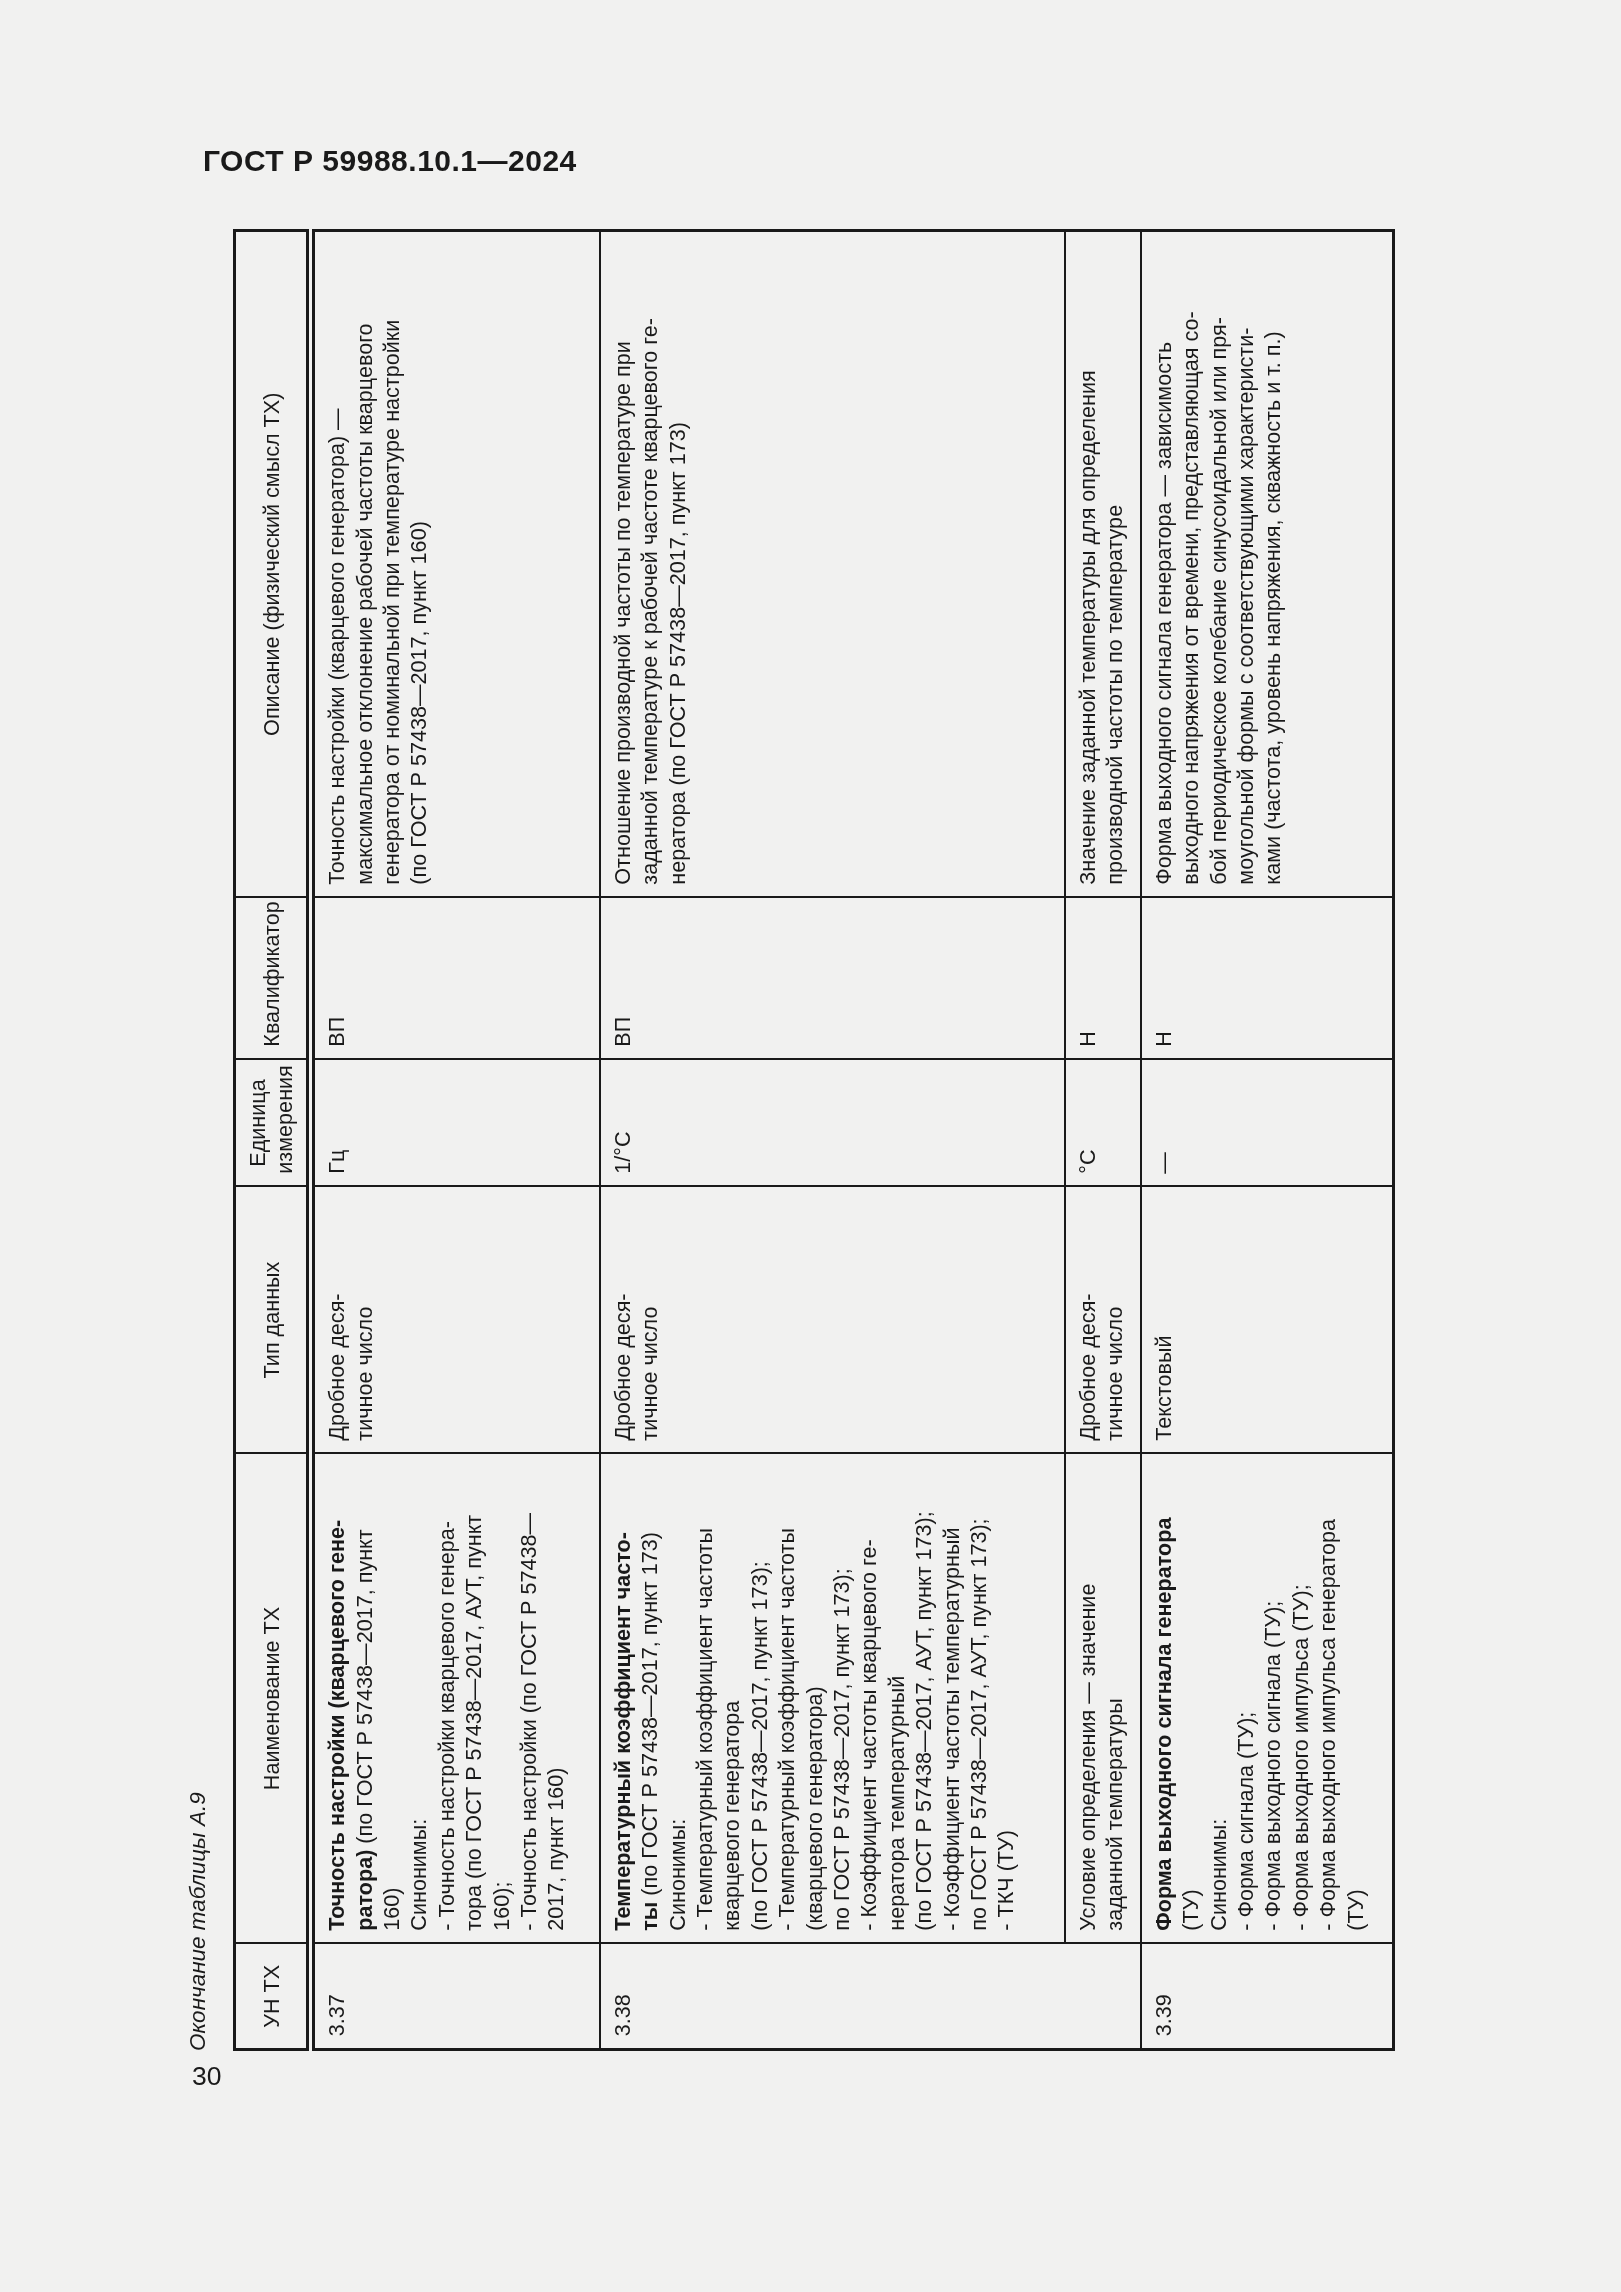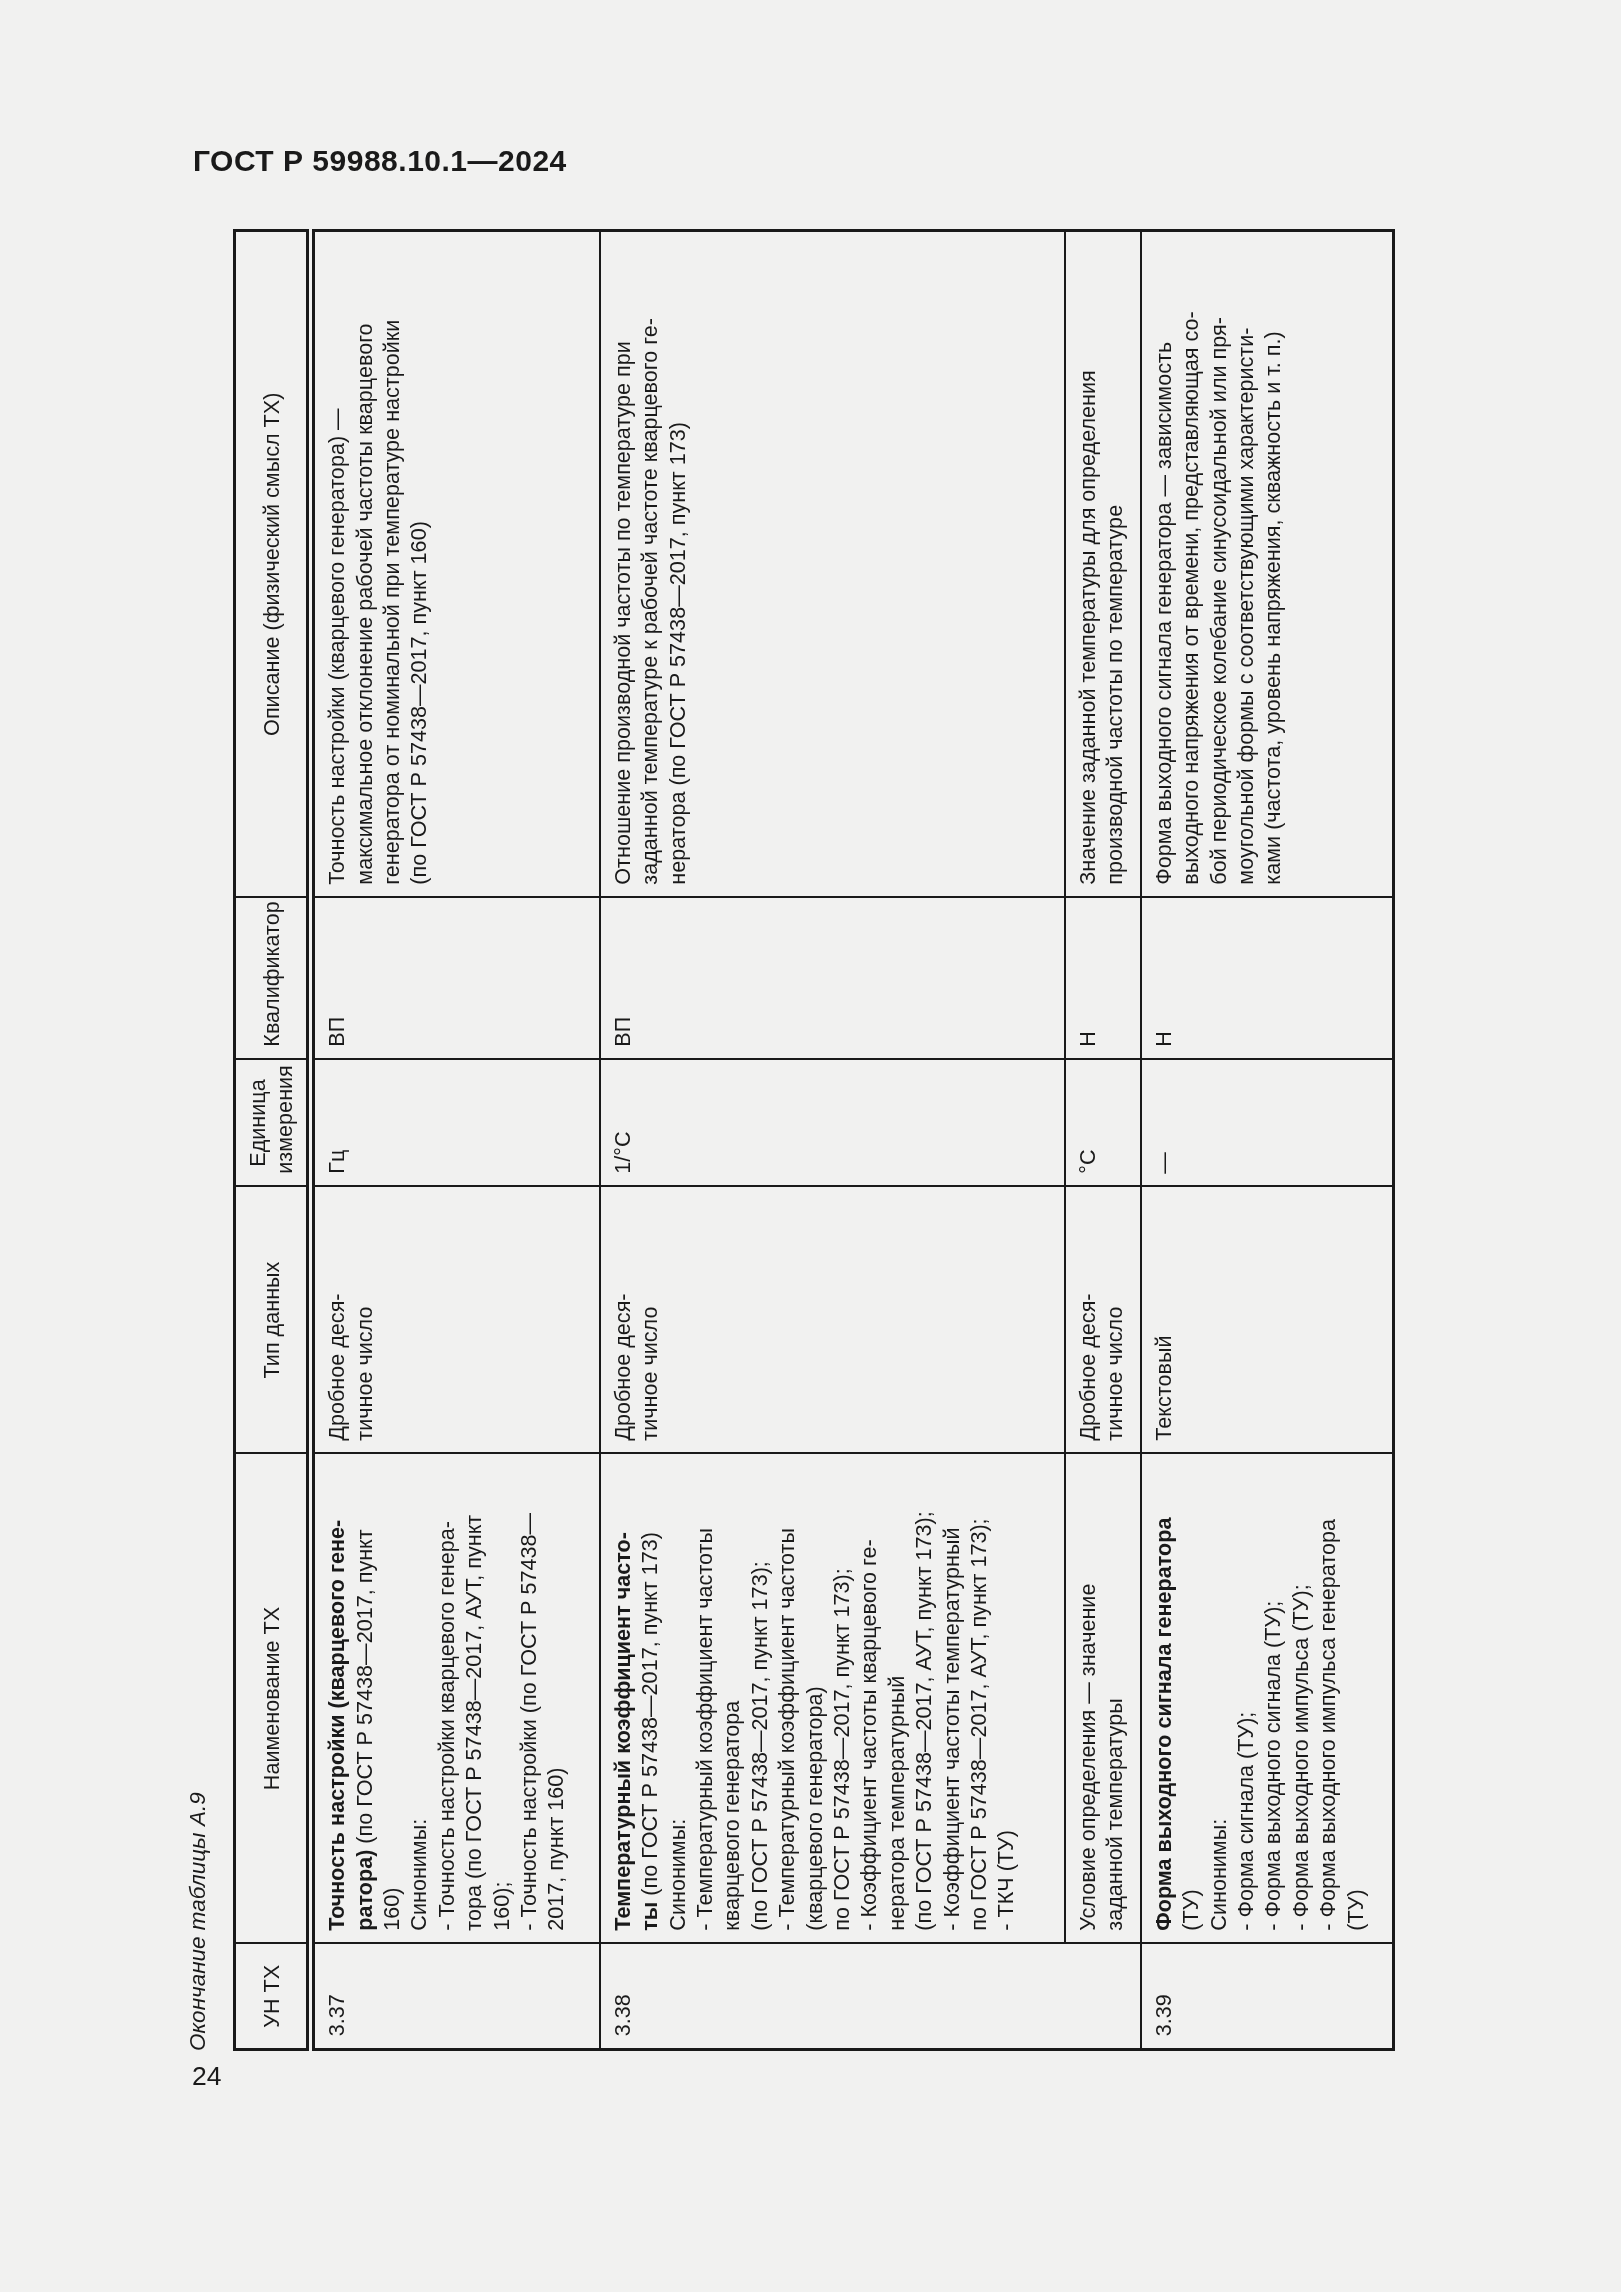--- a/index.html
+++ b/index.html
@@ -9,21 +9,21 @@
     font-family: "Liberation Sans", sans-serif;
   }
   .page {
     position: relative;
     width: 1621px; height: 2293px;
     background: #f1f1f0;
     color: #1a1a1a;
     overflow: hidden;
   }
   .doc-header {
-    position: absolute; left: 193px; top: 144px;
+    position: absolute; left: 203px; top: 144px;
     font-size: 30px; font-weight: bold; line-height: 33px;
     letter-spacing: 0.5px;
     white-space: nowrap;
     text-align: right;
   }
   
   .table-wrap {
     position: absolute; left: 233px; top: 232px;
     width: 1147px; height: 1819px;
   }
@@ -179,16 +179,16 @@
         </tr>
       </tbody>
         </table>
     </div>
   </div>
 
   <div class="caption-wrap">
     <div class="rot-label">Окончание таблицы А.9</div>
   </div>
 
-  <div class="page-number">24</div>
+  <div class="page-number">30</div>
 
 </div>
 
 
 </body></html>

